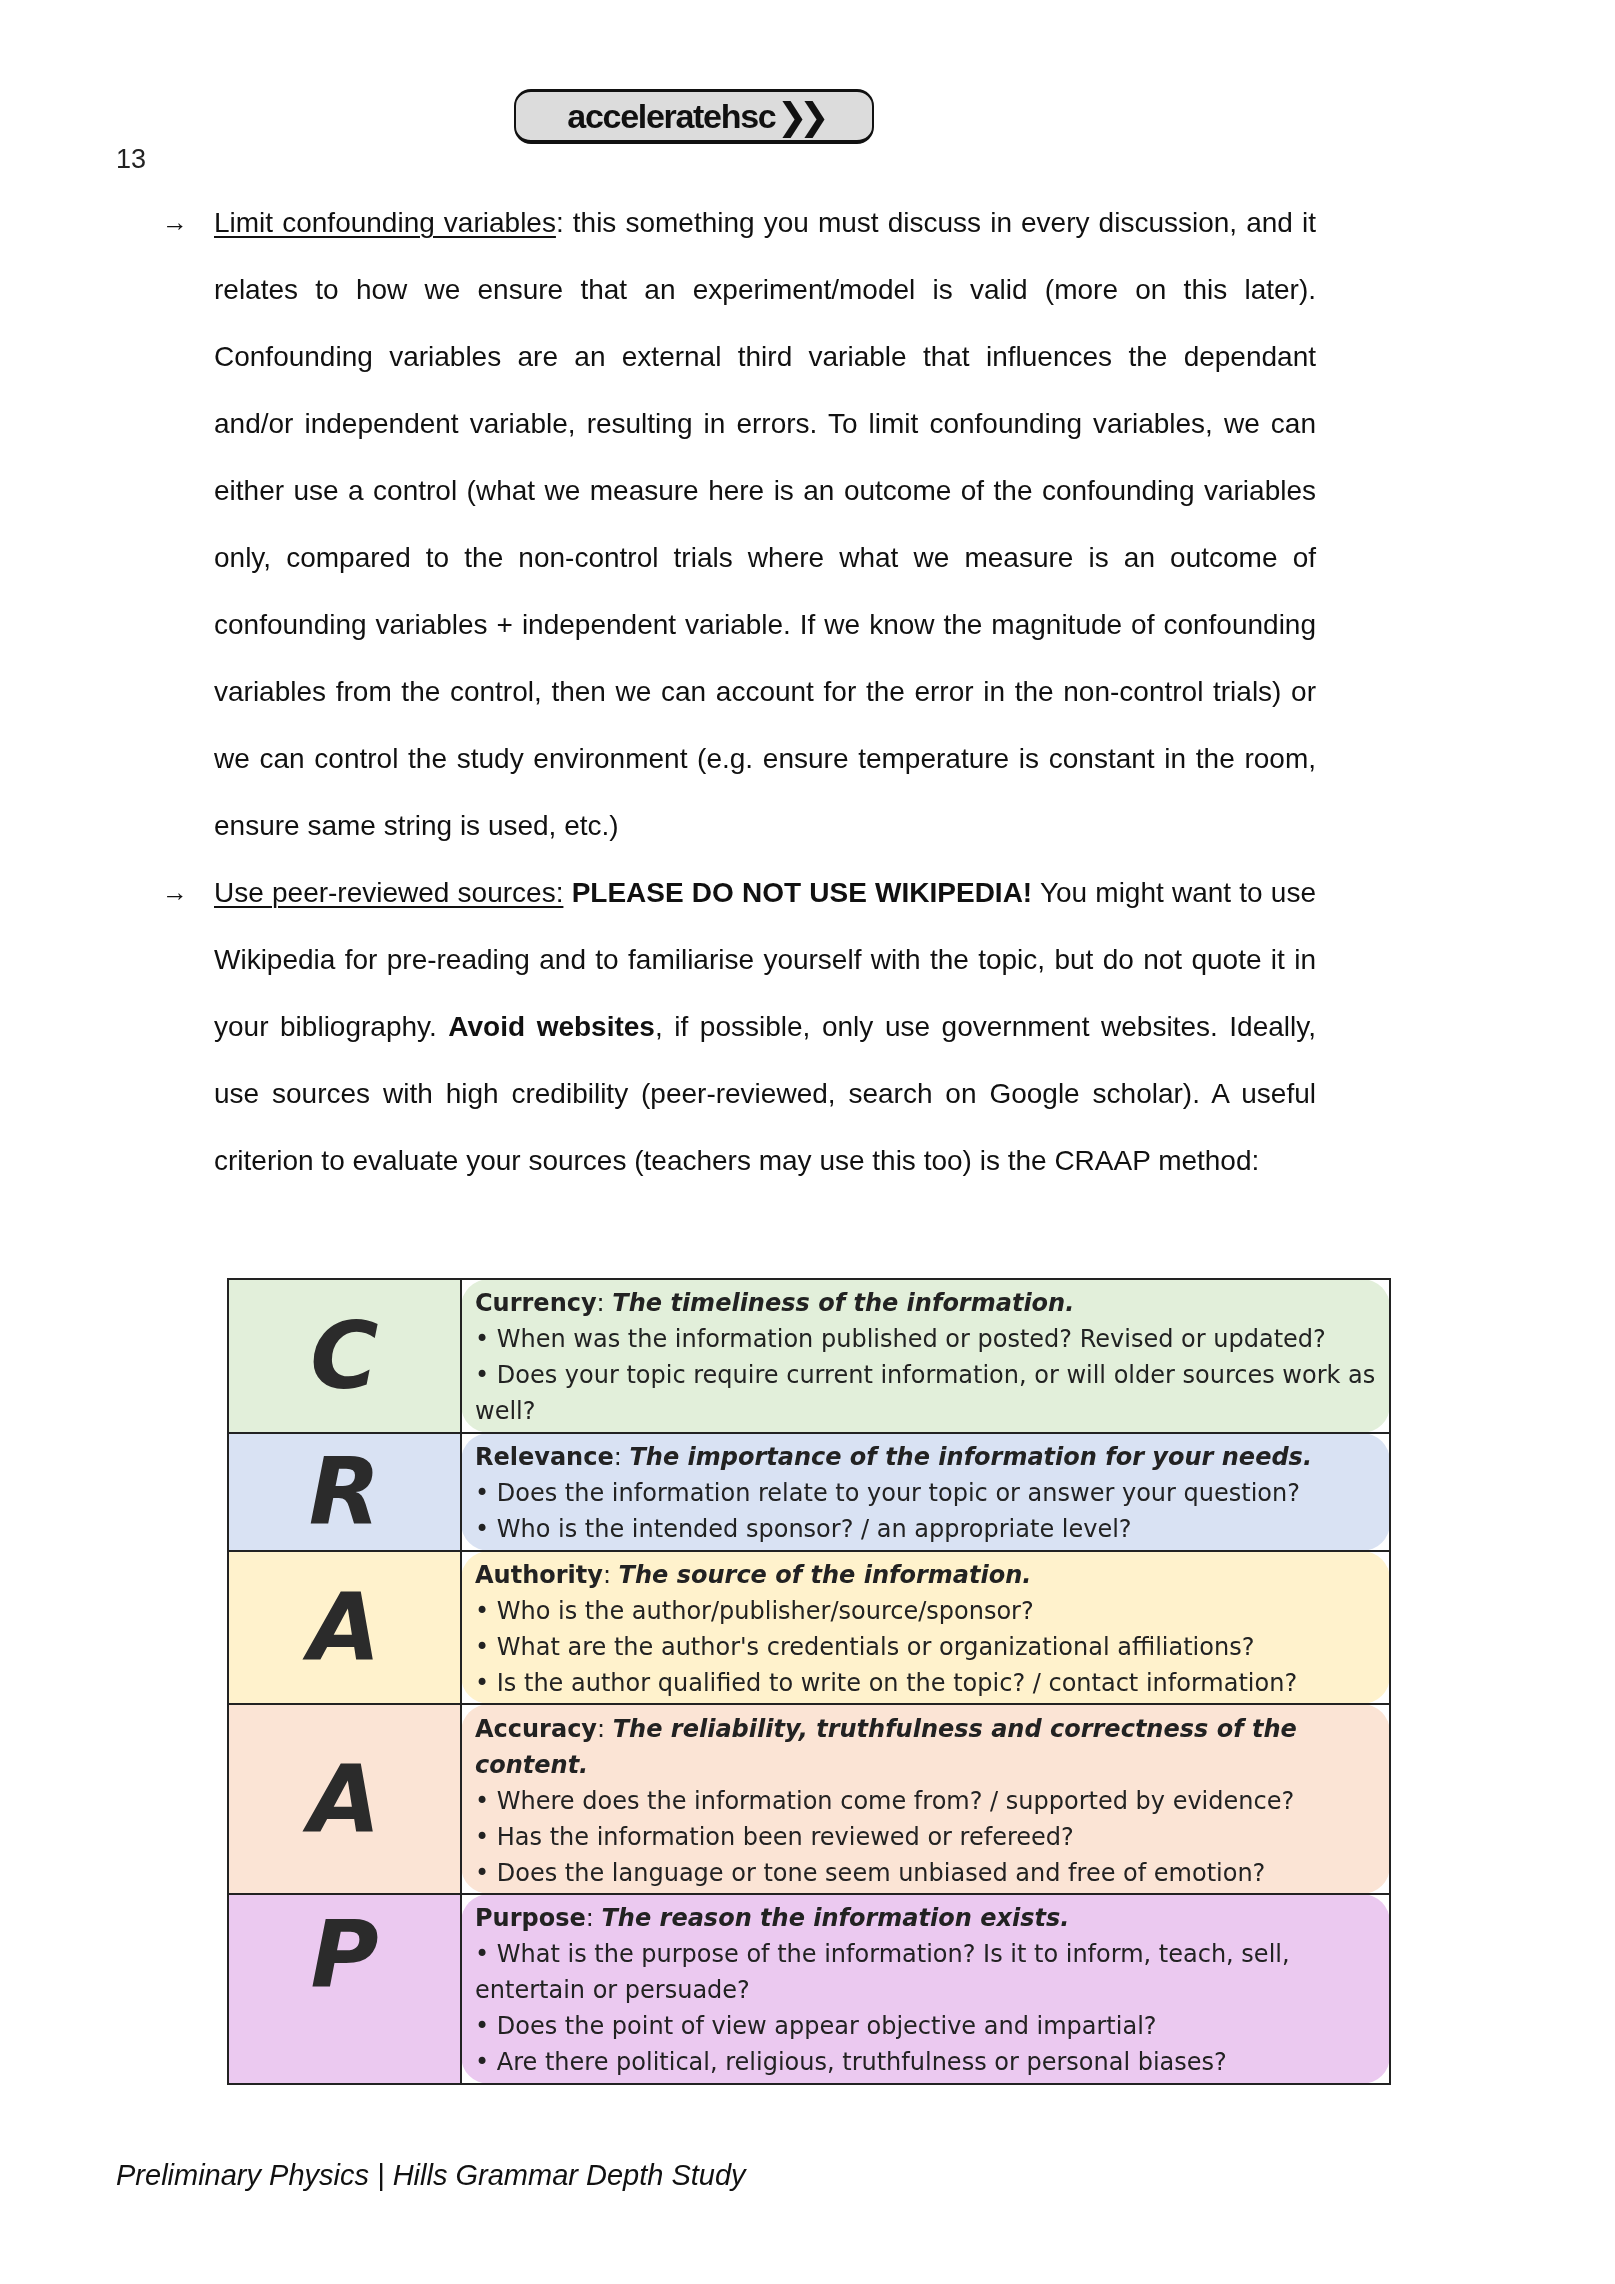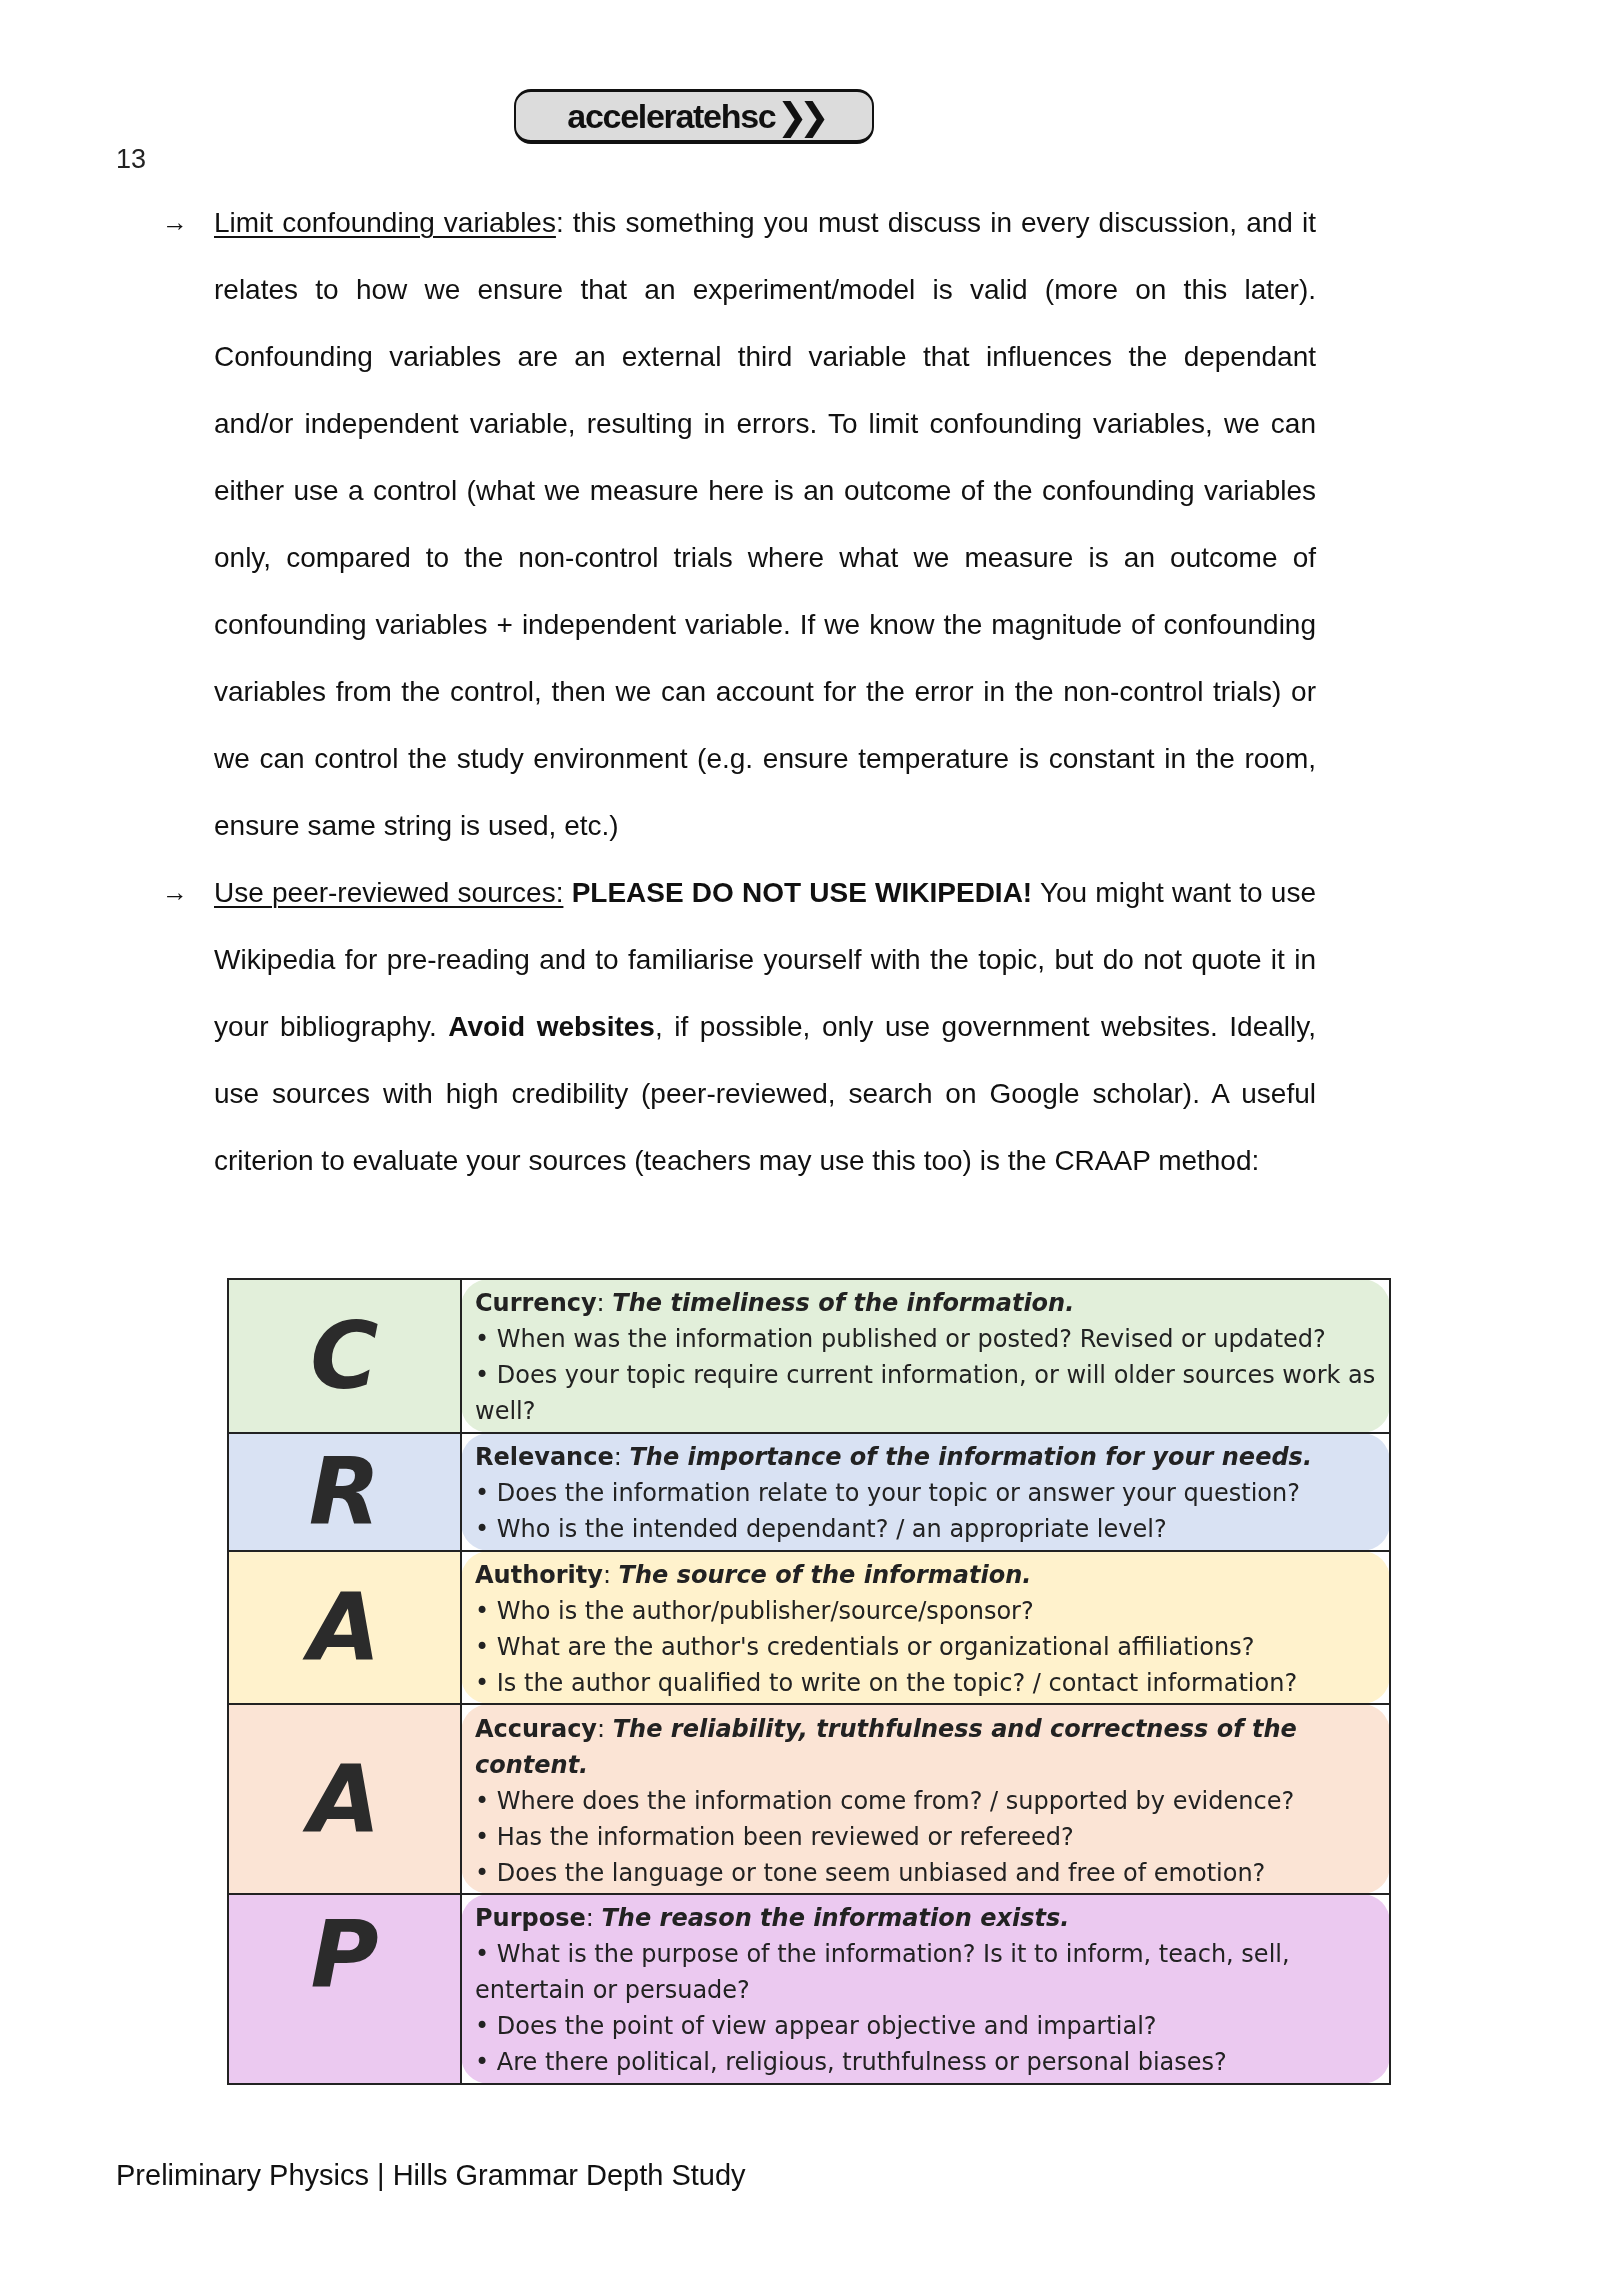--- a/index.html
+++ b/index.html
@@ -18,21 +18,21 @@
   .u { text-decoration: underline; text-underline-offset: 3.9px; text-decoration-thickness: 2px; }
   .b { font-weight: bold; }
   .craap { position: absolute; left: 227px; top: 1278px; width: 1164px; border-collapse: collapse;
            font-family: "DejaVu Sans", sans-serif; }
   .craap td { border: 2px solid #222; vertical-align: top; padding: 0; }
   .letter-cell { width: 231px; text-align: center; vertical-align: middle !important; }
   .letter { font-size: 93px; font-weight: bold; font-style: italic; color: #2b2b2b; display: block; }
   .desc-cell { padding: 5.2px 11.7px 2.6px 13px !important; font-size: 24px; line-height: 36px; color: #222; border-radius: 28px; }
   .desc-title .lab { font-weight: bold; }
   .desc-title .it { font-weight: bold; font-style: italic; }
-  .footer { position: absolute; left: 116px; top: 2159px; font-size: 29px; color: #111; }
+  .footer { position: absolute; left: 116px; top: 2159px; font-size: 29px; color: #111; font-style: italic; }
 </style>
 </head>
 <body>
 
 <div class="page-num">13</div>
 
 <div class="logo">
   <span class="logo-text">acceleratehsc</span>
   <span class="logo-chev">❯❯</span>
 </div>
@@ -61,21 +61,21 @@
       <div>• Does your topic require current information, or will older sources work as well?</div>
     </td>
   </tr>
   <tr style="height:115px;">
     <td class="letter-cell" style="background:#d9e2f3;">
       <span class="letter">R</span>
     </td>
     <td class="desc-cell" style="background:#d9e2f3;">
       <div class="desc-title"><span class="lab">Relevance</span><span>: </span><span class="it">The importance of the information for your needs.</span></div>
       <div>• Does the information relate to your topic or answer your question?</div>
-      <div>• Who is the intended dependant? / an appropriate level?</div>
+      <div>• Who is the intended sponsor? / an appropriate level?</div>
     </td>
   </tr>
   <tr style="height:144px;">
     <td class="letter-cell" style="background:#fff2cc;">
       <span class="letter">A</span>
     </td>
     <td class="desc-cell" style="background:#fff2cc;">
       <div class="desc-title"><span class="lab">Authority</span><span>: </span><span class="it">The source of the information.</span></div>
       <div>• Who is the author/publisher/source/sponsor?</div>
       <div>• What are the author's credentials or organizational affiliations?</div>

